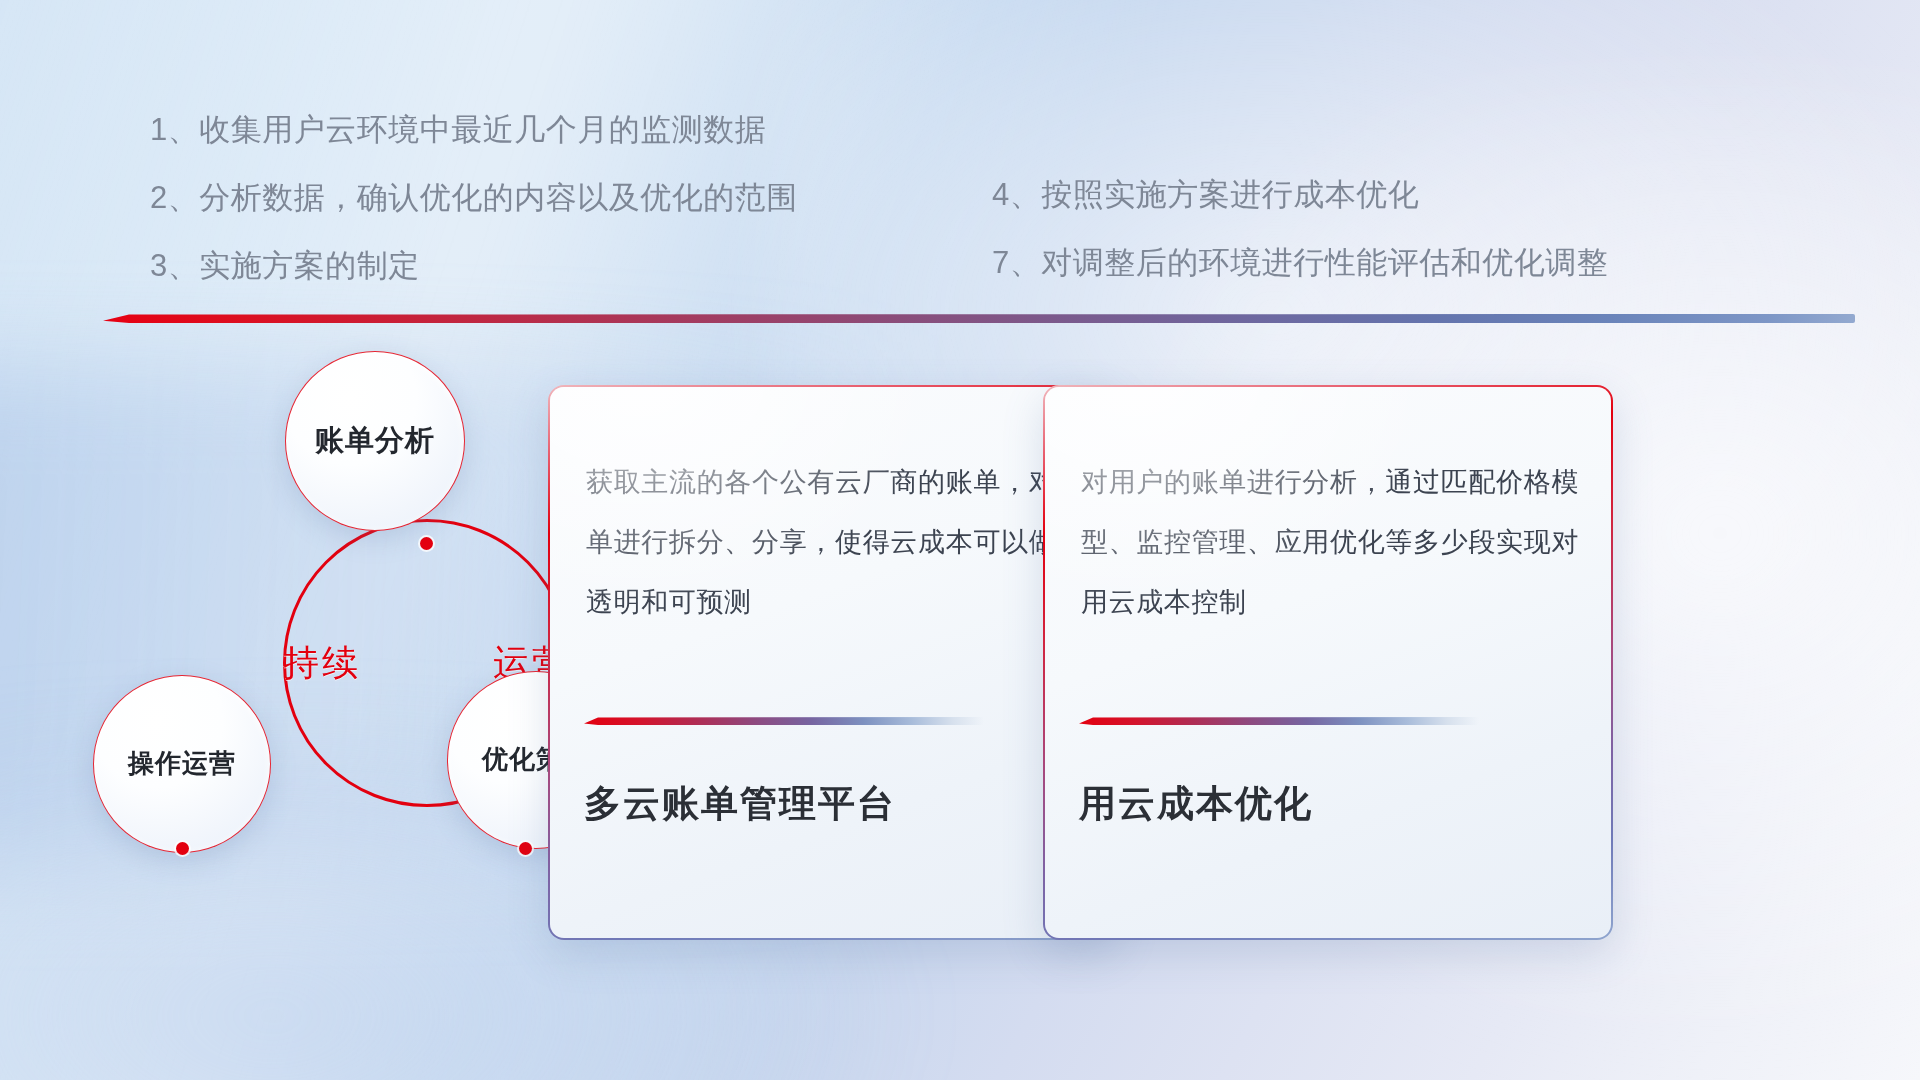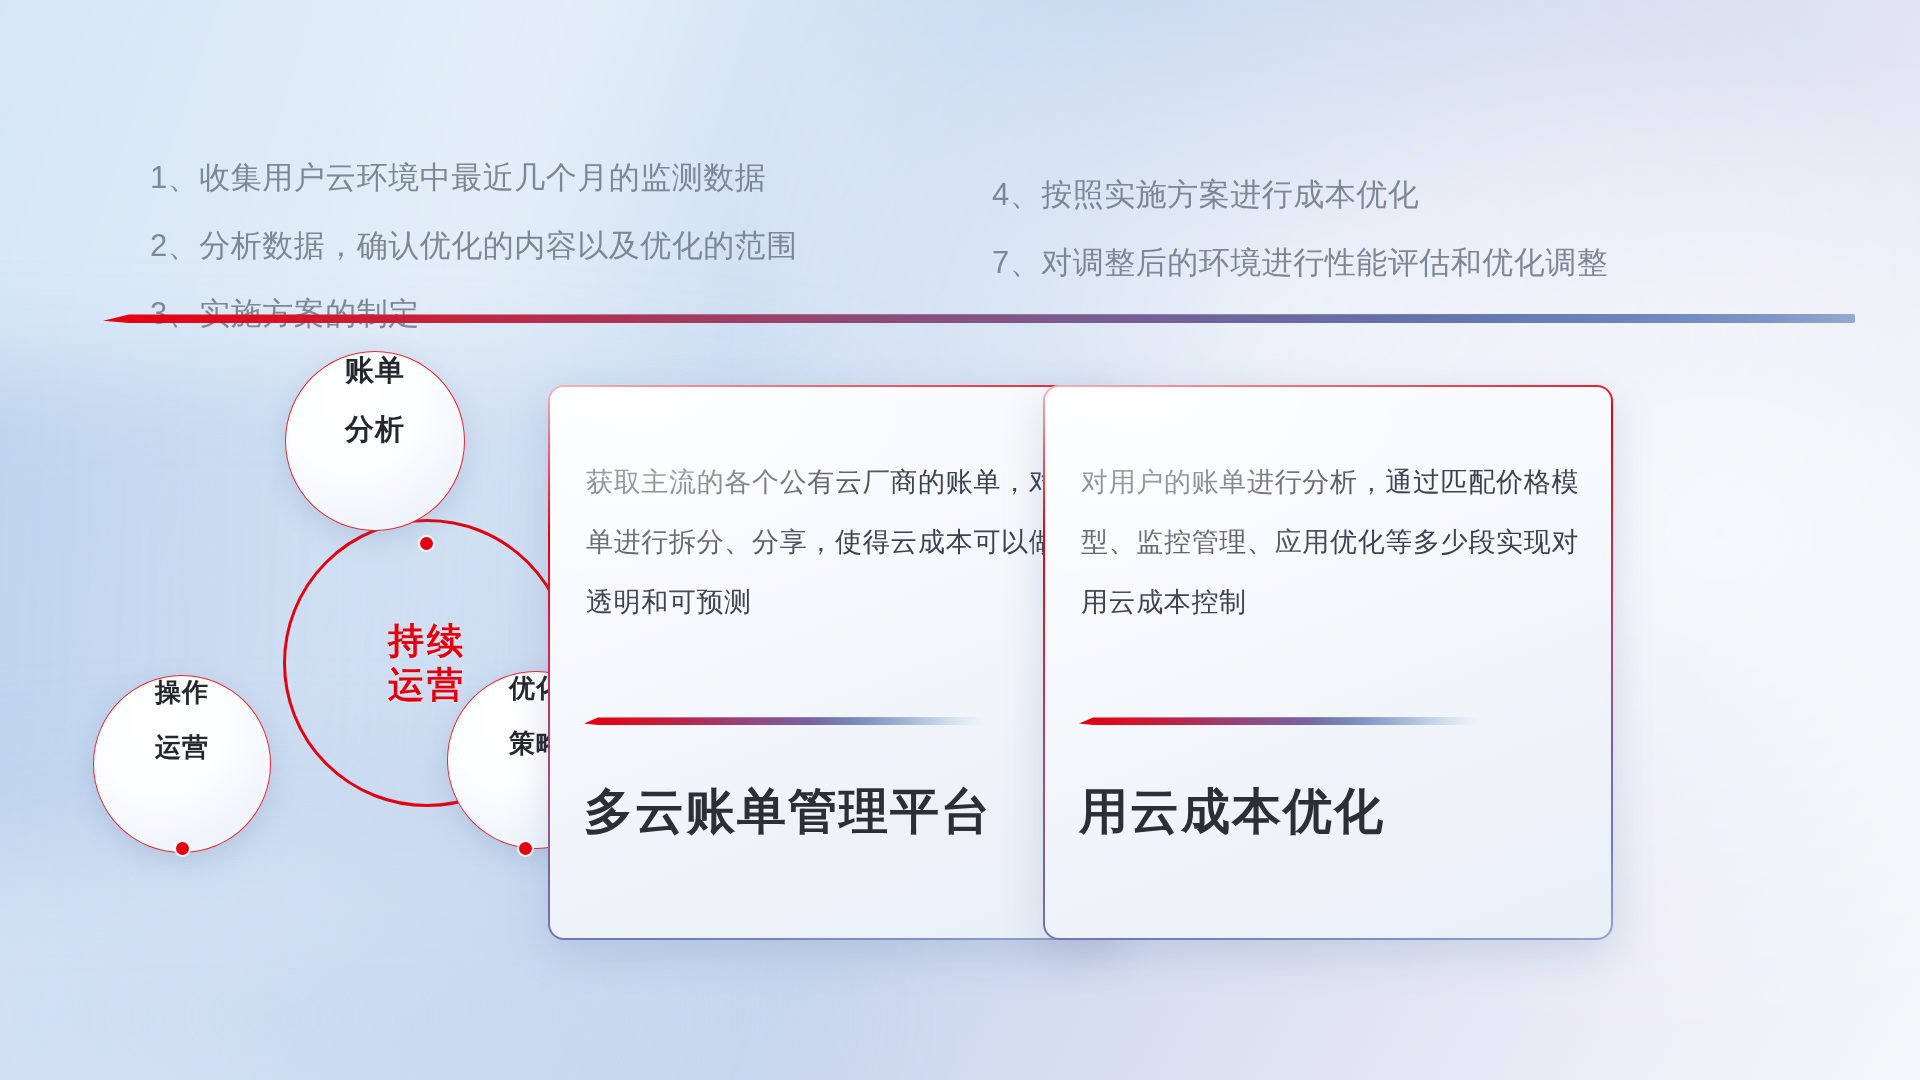--- a/index.html
+++ b/index.html
@@ -52,21 +52,21 @@
     background:radial-gradient(ellipse at 60% 45%, rgba(255,255,255,.72) 0%, rgba(255,255,255,0) 68%);
     filter:blur(40px);
   }
 
   
   #page { position:absolute; inset:0; z-index:2; }
 
   
   .lists { position:absolute; left:0; top:0; width:1920px; }
   .list-col { position:absolute; }
-  .list-col.left { left:150px; top:114px;margin-top:48px; }
+  .list-col.left { left:150px; top:114px; }
   .list-col.right { left:992px; top:155px;margin-top:24px; }
   .list-item{
     font-size:31px;
     line-height:1;
     color:#7e8796;
     letter-spacing:.5px;
     white-space:nowrap;
     font-weight:400;
   }
   .list-col.left .list-item { margin-bottom:37px; }
@@ -92,35 +92,34 @@
     position:absolute; left:188px; top:164px; width:288px; height:288px;
     border:3px solid #e3000f; border-radius:50%;
     box-sizing:border-box;
   }
   .node{
     position:absolute; border-radius:50%;
     border:1.6px solid rgba(227,0,15,.85);
     background:
       radial-gradient(circle at 36% 26%, #ffffff 0%, #fdfeff 38%, #f2f6fc 70%, #e8f0fa 100%);
     box-shadow:0 8px 26px rgba(95,125,170,.22), inset 0 2px 8px rgba(255,255,255,.9);
-    display:flex; flex-direction:column; align-items:center; 
+    display:flex; flex-direction:row; align-items:center; justify-content:center;
     color:#23272e;
     font-weight:700;
     letter-spacing:1px;
-    gap:22px;
   }
   .node span{ display:block; line-height:1.28; white-space:nowrap; }
   .node.top   { left:190px; top:-4px;  width:180px; height:180px; font-size:29px; }
   .node.bl    { left:-2px;  top:320px; width:178px; height:178px; font-size:26px; }
   .node.br    { left:352px; top:316px; width:178px; height:178px; font-size:26px; }
   .node.top span{ font-size:29px; }
   .center-label{
     position:absolute; left:188px; top:164px; width:288px; height:288px;
-    display:flex; flex-direction:column; align-items:center; justify-content:center;
-    color:#e3000f; font-weight:700; font-size:36px; line-height:1.22; letter-spacing:3px;
+    display:flex; flex-direction:row; align-items:center; justify-content:space-between;
+    color:#e3000f; font-weight:400; font-size:36px; line-height:1.22; letter-spacing:3px;
     text-shadow:0 1px 0 rgba(255,255,255,.6);
   }
   .dot{
     position:absolute; width:13px; height:13px; border-radius:50%;
     background:#e3000f; box-shadow:0 0 0 2px rgba(255,255,255,.75);
   }
   .dot.d1{ left:325px; top:182px; }
   .dot.d2{ left:81px;  top:487px; }
   .dot.d3{ left:424px; top:487px; }
 
@@ -156,21 +155,21 @@
   .card-sep{
     position:absolute; left:34px; top:330px; width:400px; height:8px;
     background:linear-gradient(90deg,
        #e3000f 0%, #d4132c 14%, #b02c53 28%, #8d4a80 43%,
        #7665a1 57%, #7d91c0 70%, #a8bcda 82%, #d6e0ed 92%, rgba(240,244,250,0) 100%);
     clip-path:polygon(0 80%, 14px 6%, 100% 0, 100% 100%, 14px 100%);
     border-radius:0 2px 2px 0;
   }
   .card-title{
     position:absolute; left:34px; top:392px;
-    font-size:49px; font-weight:800; color:#2b2f36; letter-spacing:2px;
+    font-size:37px; font-weight:800; color:#2b2f36; letter-spacing:2px;
     white-space:nowrap;
   }
 </style>
 </head>
 <body>
 
 <div id="bg">
   <div class="bg-base"></div>
   <div class="bg-sweep1"></div>
   <div class="bg-sweep2"></div>

